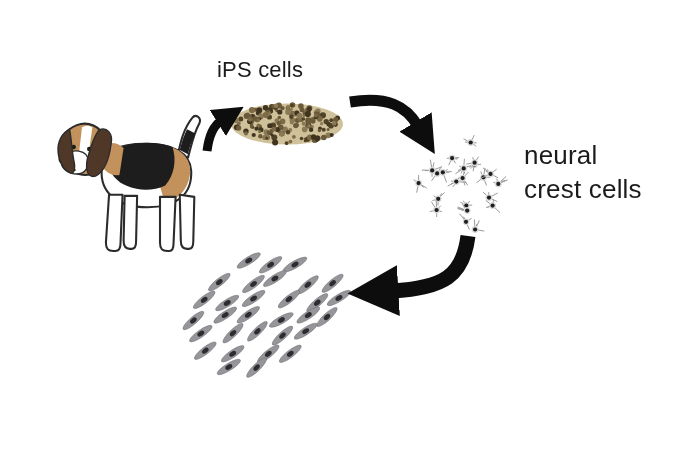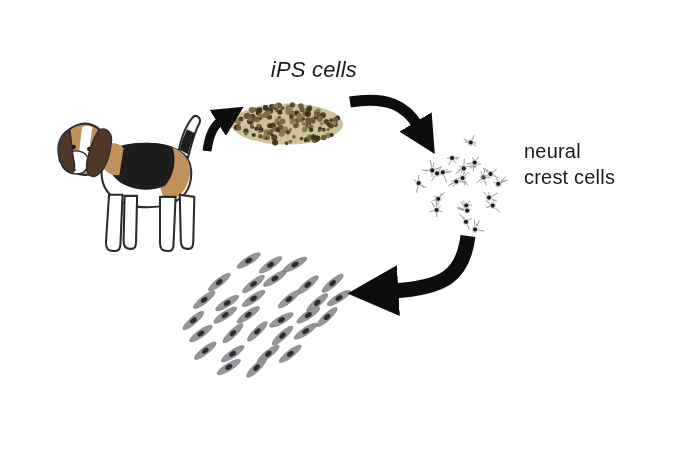--- a/index.html
+++ b/index.html
@@ -15,22 +15,22 @@
     background: #ffffff;
     overflow: hidden;
   }
   .canvas > svg { position: absolute; left: 0; top: 0; }
   .label {
     position: absolute;
     color: #1b1b1d;
     letter-spacing: 0.2px;
     font-weight: 500;
   }
-  .label-ips { left: 217px; top: 57px; width: 140px; text-align: right; font-size: 22px; font-style: italic; }
-  .label-ncc { left: 524px; top: 138px; font-size: 20px; line-height: 1.32; white-space: pre-line; }
+  .label-ips { left: 217px; top: 57px; width: 140px; text-align: left; font-size: 22px; }
+  .label-ncc { left: 524px; top: 138px; font-size: 26px; line-height: 1.32; white-space: pre-line; }
   .label-msc { left: 80px; top: 392px; width: 400px; text-align: center; font-size: 24px; }
 
   .ips-base { fill: #cfc29b; }
   .arrow { fill: none; stroke: #0d0d0d; }
 
   
   .d-out { stroke: #2b2b2b; stroke-width: 2; stroke-linejoin: round; stroke-linecap: round; }
   .d-thin { stroke: #2b2b2b; stroke-width: 1.3; stroke-linejoin: round; }
   .f-white { fill: #ffffff; }
   .f-tan { fill: #c2915c; }

